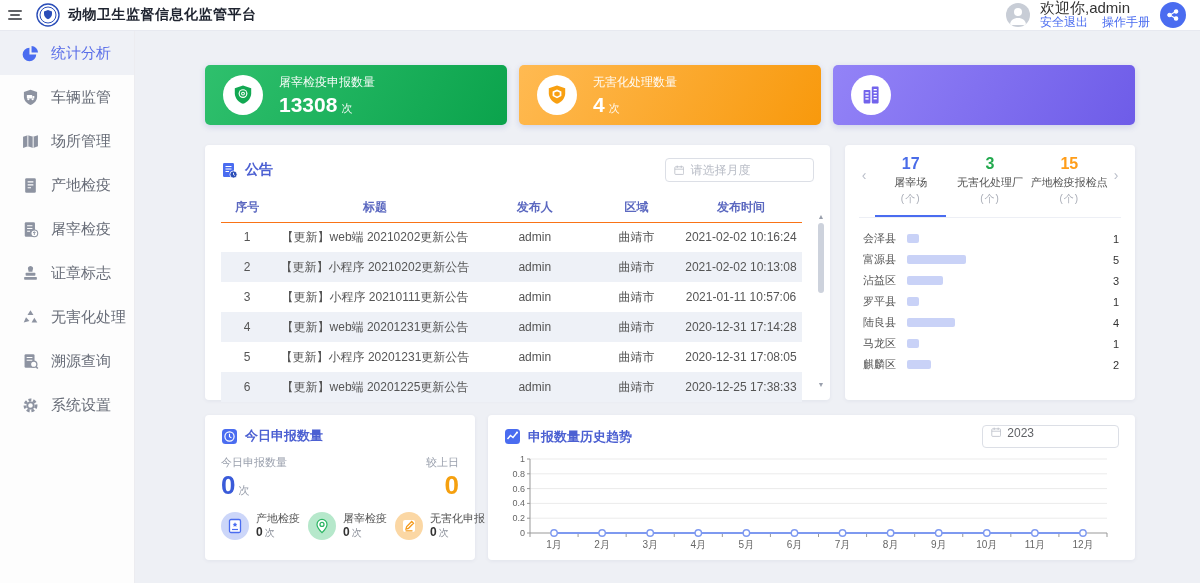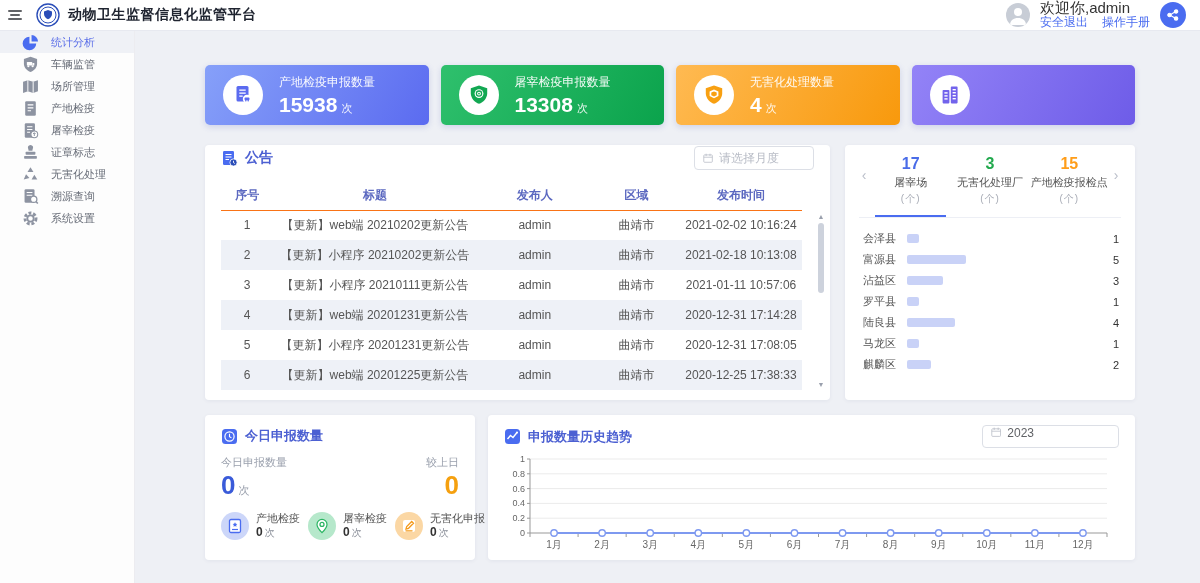--- a/index.html
+++ b/index.html
@@ -20,22 +20,22 @@
   .user-block { line-height:12px; }
   .welcome { font-size:15px; color:#333; }
   .user-links { display:flex; gap:14px; margin-top:2px; }
   .user-links span { font-size:12px; color:#4a6cf0; cursor:pointer;text-align:center; }
   .share-btn { width:26px; height:26px; border-radius:50%; background:#4a6cf0; display:flex;
     align-items:center; justify-content:center; cursor:pointer; }
 
   
   .sidebar { position:absolute; top:31px; left:0; width:135px; bottom:0; background:#fdfdfd;
     border-right:1px solid #ececf0; }
-  .side-item { height:22px; display:flex; align-items:center; padding-left:22px; gap:12px;
-    cursor:pointer; color:#686d78; font-size:11px; }
+  .side-item { height:44px; display:flex; align-items:center; padding-left:22px; gap:12px;
+    cursor:pointer; color:#686d78; font-size:15px; }
   .side-item .s-icon { width:17px; height:17px; color:#8d93a1; flex:none; }
   .side-item .s-icon svg { width:100%; height:100%; fill:currentColor; }
   .side-item.active { background:#eff1f6; color:#5a6ee8; }
   .side-item.active .s-icon { color:#4a6cf0; }
 
   
   .main { position:absolute; top:31px; left:135px; right:0; bottom:0; padding:34px 65px 0 70px; }
 
   .cards-row { display:flex; gap:12px; height:60px; }
   .stat-card { flex:1; border-radius:5px; display:flex; align-items:center; padding-left:18px;
@@ -44,25 +44,25 @@
     align-items:center; justify-content:center; flex:none; }
   .stat-card .c-icon svg { width:22px; height:22px; }
   .stat-card .c-label { font-size:12px; opacity:.95; }
   .stat-card .c-value { font-size:21px; font-weight:bold; margin-top:2px; }
   .stat-card .c-unit { font-size:11px; font-weight:normal; opacity:.9; margin-left:4px; }
 
   .mid-row { display:flex; gap:15px; margin-top:20px; height:255px; }
   .panel { background:#fff; border-radius:4px; box-shadow:0 1px 4px rgba(20,40,90,.06); }
 
   
-  .notice-panel { width:625px; padding:1px 16px 10px 16px; position:relative; }
+  .notice-panel { width:625px; padding:13px 16px 10px 16px; position:relative; }
   .panel-head { display:flex; align-items:center; }
   .panel-title { font-size:14px; font-weight:bold; color:#4c60d2; margin-left:7px; }
   .p-icon { width:17px; height:17px; }
-  .date-input { margin-left:auto; width:120px; height:24px; border:1px solid #dcdfe6; border-radius:4px;
+  .date-input { margin-left:auto; width:149px; height:24px; border:1px solid #dcdfe6; border-radius:4px;
     display:flex; align-items:center; padding:0 8px; gap:6px; color:#b8bcc6; background:#fff; }
   .date-input input { border:none; outline:none; width:100%; font-size:12px; color:#606266;
     font-family:inherit; background:transparent; }
   .date-input input::placeholder { color:#b8bcc6; }
   table.notice { width:calc(100% - 12px); border-collapse:collapse; margin-top:12px; table-layout:fixed; }
   table.notice th { font-size:12px; color:#5b68c0; font-weight:bold; height:28px; text-align:center;
     border-bottom:1px solid #f97316; }
   table.notice td { font-size:12px; color:#555; height:30px; text-align:center; overflow:hidden;
     white-space:nowrap; text-overflow:ellipsis; }
   table.notice tr.stripe td { background:#eef1f7; }
@@ -237,36 +237,20 @@
           <circle cx="8" cy="8" r="5.2" fill="none" stroke="currentColor" stroke-width="2.7" stroke-dasharray="2.7 1.7"></circle>
           <circle cx="8" cy="8" r="3" fill="none" stroke="currentColor" stroke-width="1.7"></circle>
         </svg></span>
     <span class="s-label">系统设置</span>
   </div>
 </div>
 
 <div class="main">
 
   <div class="cards-row" id="cards-row">
-    <div class="stat-card" style="background: linear-gradient(120deg, rgb(134, 160, 249) 0%, rgb(91, 107, 240) 100%);">
-      <span class="c-icon">
-          <svg viewBox="0 0 22 22" style="fill: rgb(91, 107, 240); color: rgb(91, 107, 240);">
-            <rect x="4.5" y="2" width="12" height="15.5" rx="1.5"></rect>
-            <path d="M7.3 6.2h6.4M7.3 9.2h6.4M7.3 12.2h3.4" stroke="#fff" stroke-width="1.2" fill="none"></path>
-            <circle cx="15" cy="15" r="4.2" fill="#fff"></circle>
-            <rect x="12.6" y="13.6" width="4.8" height="2.6" rx=".6"></rect>
-            <circle cx="13.8" cy="16.7" r=".8"></circle>
-            <circle cx="16.2" cy="16.7" r=".8"></circle>
-          </svg>
-        </span>
-      <span>
-        <div class="c-label">产地检疫申报数量</div>
-        <div class="c-value"><b class="v">15938</b><span class="c-unit u">次</span></div>
-      </span>
-    </div>
 
     <div class="stat-card" style="background: linear-gradient(120deg, rgb(47, 192, 109) 0%, rgb(11, 163, 76) 100%);">
       <span class="c-icon">
           <svg viewBox="0 0 22 22" style="fill: rgb(18, 168, 82); color: rgb(18, 168, 82);">
             <path d="M11 1.4l8.2 2.8v5c0 5.2-4 9-8.2 10.6C6.8 18.2 2.8 14.4 2.8 9.2v-5z"></path>
             <circle cx="11" cy="9.6" r="4.4" fill="#fff"></circle>
             <circle cx="11" cy="9.6" r="2.6" fill="none" stroke-width="1.3" stroke="currentColor"></circle>
             <circle cx="11" cy="9.6" r=".9"></circle>
           </svg>
         </span>
@@ -344,21 +328,21 @@
               <td>【更新】web端 20210202更新公告</td>
               <td>admin</td>
               <td>曲靖市</td>
               <td>2021-02-02 10:16:24</td>
             </tr>
             <tr class="stripe">
               <td>2</td>
               <td>【更新】小程序 20210202更新公告</td>
               <td>admin</td>
               <td>曲靖市</td>
-              <td>2021-02-18 10:13:08</td>
+              <td>2021-02-02 10:13:08</td>
             </tr>
             <tr>
               <td>3</td>
               <td>【更新】小程序 20210111更新公告</td>
               <td>admin</td>
               <td>曲靖市</td>
               <td>2021-01-11 10:57:06</td>
             </tr>
             <tr class="stripe">
               <td>4</td>

